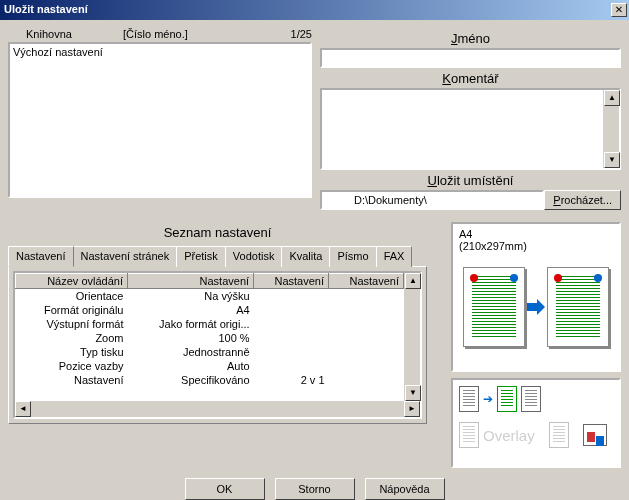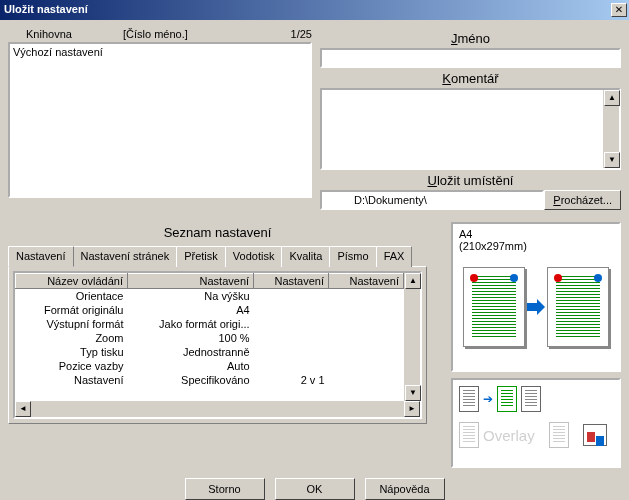--- a/index.html
+++ b/index.html
@@ -367,17 +367,17 @@
           <div class="doc-icon"></div>
         </div>
         <div class="row-icons">
           <div class="chart-icon"></div>
         </div>
       </div>
     </div>
   </div>
 
   <div class="buttons-row">
+    <button class="btn">OK</button>
     <button class="btn">Storno</button>
-    <button class="btn">OK</button>
     <button class="btn">Nápověda</button>
   </div>
 </div>
 
 </body></html>

